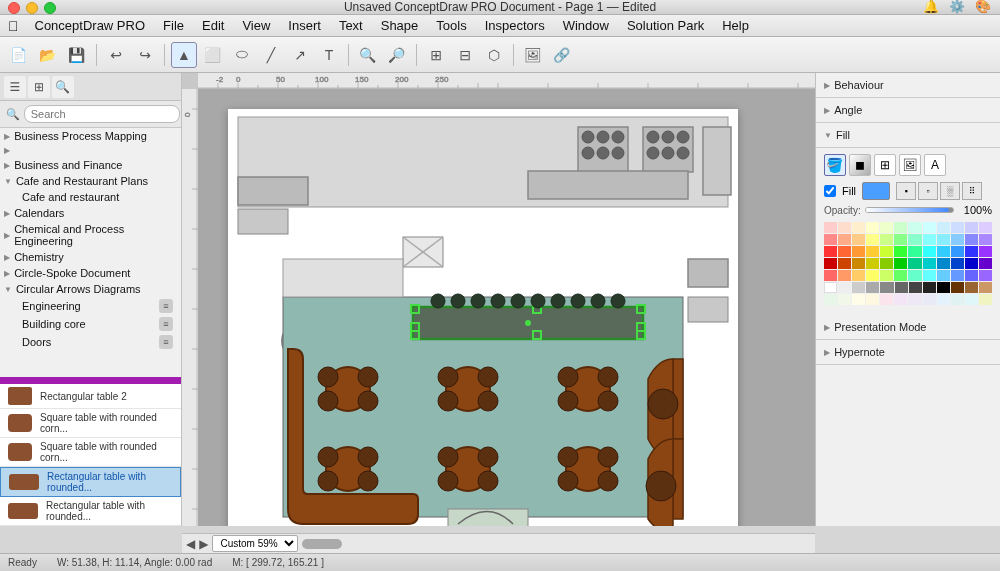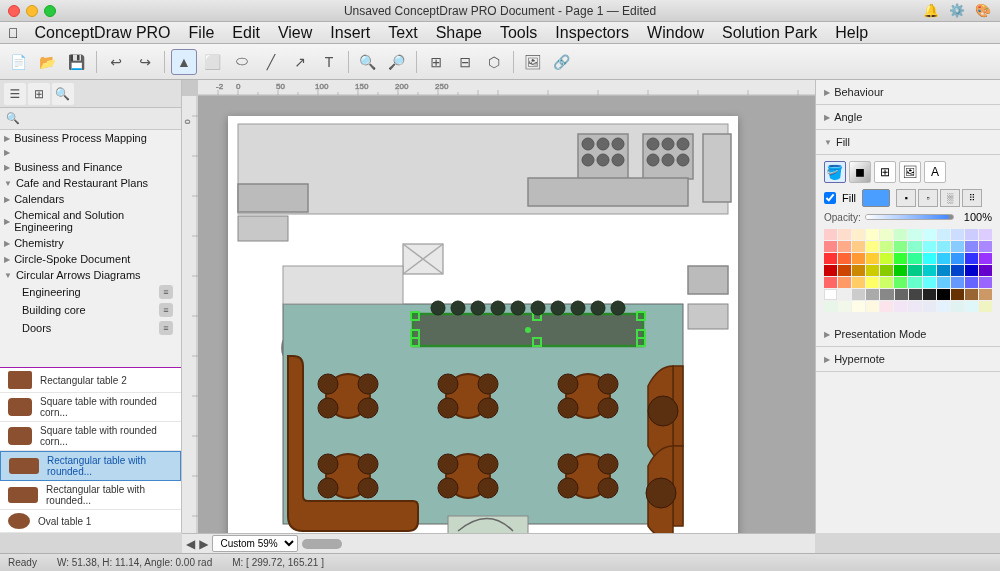--- a/index.html
+++ b/index.html
@@ -1,24 +1,24 @@
 <!DOCTYPE html>
 <html><head>
   <meta charset="utf-8">
   <style>
     * { box-sizing: border-box; margin: 0; padding: 0; }
     body { font-family: -apple-system, BlinkMacSystemFont, 'Helvetica Neue', Arial, sans-serif; font-size: 11px; background: #d6d6d6; overflow: hidden; width: 1000px; height: 571px; }
 
     
     #title-bar {
-      height: 22px;
+      height: 15px;
       background: linear-gradient(to bottom, #e8e8e8, #d0d0d0);
       border-bottom: 1px solid #b0b0b0;
       display: flex;
-      align-items: center;
+      align-items: flex-end;
       justify-content: center;
       position: relative;
     }
     .traffic-lights { position: absolute; left: 8px; display: flex; gap: 6px; align-items: center; }
     .traffic-light { width: 12px; height: 12px; border-radius: 50%; }
     .tl-close { background: #ff5f57; border: 1px solid #e0443e; }
     .tl-min { background: #febc2e; border: 1px solid #d4a017; }
     .tl-max { background: #28c840; border: 1px solid #1aab29; }
     .title-text { font-size: 12px; color: #333; }
     .title-right { position: absolute; right: 8px; display: flex; gap: 10px; align-items: center; }
@@ -26,21 +26,21 @@
     
     #menu-bar {
       height: 22px;
       background: linear-gradient(to bottom, #f0f0f0, #e0e0e0);
       border-bottom: 1px solid #b0b0b0;
       display: flex;
       align-items: center;
       padding: 0 8px;
       gap: 2px;
     }
-    .menu-item { padding: 2px 8px; font-size: 16px; color: #111; cursor: pointer; border-radius: 3px; }
+    .menu-item { padding: 2px 8px; font-size: 13px; color: #111; cursor: pointer; border-radius: 3px; }
     .apple-logo { font-size: 14px; margin-right: 6px; }
 
     
     #toolbar {
       height: 36px;
       background: linear-gradient(to bottom, #f5f5f5, #e5e5e5);
       border-bottom: 1px solid #b5b5b5;
       display: flex;
       align-items: center;
       padding: 0 6px;
@@ -103,21 +103,21 @@
       margin-left: auto;
       width: 14px; height: 14px;
       background: #ccc;
       border-radius: 3px;
       display: flex; align-items: center; justify-content: center;
       font-size: 9px;
       color: #555;
     }
 
     
-    .shape-list { border-top: 1px solid #a21caf; margin-top: 19px; }
+    .shape-list { border-top: 7px solid #a21caf; margin-top: 19px; }
     .shape-item {
       display: flex; align-items: center; gap: 8px;
       padding: 3px 8px;
       cursor: pointer;
       border-bottom: 1px solid #e5e5e5;
       background: white;
     }
     .shape-item.selected { background: #cde; }
     .shape-thumb {
       width: 24px; height: 18px;
@@ -353,44 +353,48 @@
 <div style="display:flex; height: 453px; position: relative;">
 
   <div id="left-panel">
     <div id="left-toolbar">
       <button class="lt-btn">☰</button>
       <button class="lt-btn">⊞</button>
       <button class="lt-btn">🔍</button>
     </div>
     <div id="search-bar">
       <span style="font-size:11px; color:#888">🔍</span>
+      <input type="text" placeholder="Search" style="">
     </div>
     <div class="category-tree">
       <div class="cat-item parent has-children">
         <span class="arrow">▶</span>
         <span>Business Process Mapping</span>
       </div>
       <div class="cat-item parent has-children">
         <span class="arrow">▶</span>
       </div>
       <div class="cat-item parent has-children">
         <span class="arrow">▶</span>
         <span>Business and Finance</span>
       </div>
       <div class="cat-item parent has-children">
         <span class="arrow">▼</span>
         <span>Cafe and Restaurant Plans</span>
       </div>
+      <div class="cat-item subcat">
+        <span>Cafe and restaurant</span>
+      </div>
       <div class="cat-item parent has-children">
         <span class="arrow">▶</span>
         <span>Calendars</span>
       </div>
       <div class="cat-item parent has-children">
         <span class="arrow">▶</span>
-        <span>Chemical and Solution Engineering</span>
+        <span>Chemical and Process Engineering</span>
       </div>
       <div class="cat-item parent has-children">
         <span class="arrow">▶</span>
         <span>Chemistry</span>
       </div>
       <div class="cat-item parent has-children">
         <span class="arrow">▶</span>
         <span>Circle-Spoke Document</span>
       </div>
       <div class="cat-item parent has-children">
@@ -426,24 +430,20 @@
         <div class="shape-thumb" style="background:#8B5030; border-radius:4px;"></div>
         <span class="shape-label">Square table with rounded corn...</span>
       </div>
       <div class="shape-item selected" style="background:#b8d8f0; border: 1px solid #4488cc;">
         <div class="shape-thumb" style="background:#8B5030; border-radius:3px; width:30px; height:16px;"></div>
         <span class="shape-label" style="color:#1155aa;">Rectangular table with rounded...</span>
       </div>
       <div class="shape-item">
         <div class="shape-thumb" style="background:#8B5030; border-radius:3px; width:30px; height:16px;"></div>
         <span class="shape-label">Rectangular table with rounded...</span>
-      </div>
-      <div class="shape-item">
-        <div class="shape-thumb" style="background:#8B5030; border-radius:50%; width:22px; height:16px;"></div>
-        <span class="shape-label">Oval table 1</span>
       </div>
     </div>
   </div>
 
   <div id="canvas-area">
 
     <div id="ruler-top">
       <svg width="100%" height="16" style="display:block;">
         <rect width="100%" height="16" fill="#e8e8e8"></rect>
         <line x1="0" y1="15" x2="100%" y2="15" stroke="#bbb" stroke-width="1"></line>

